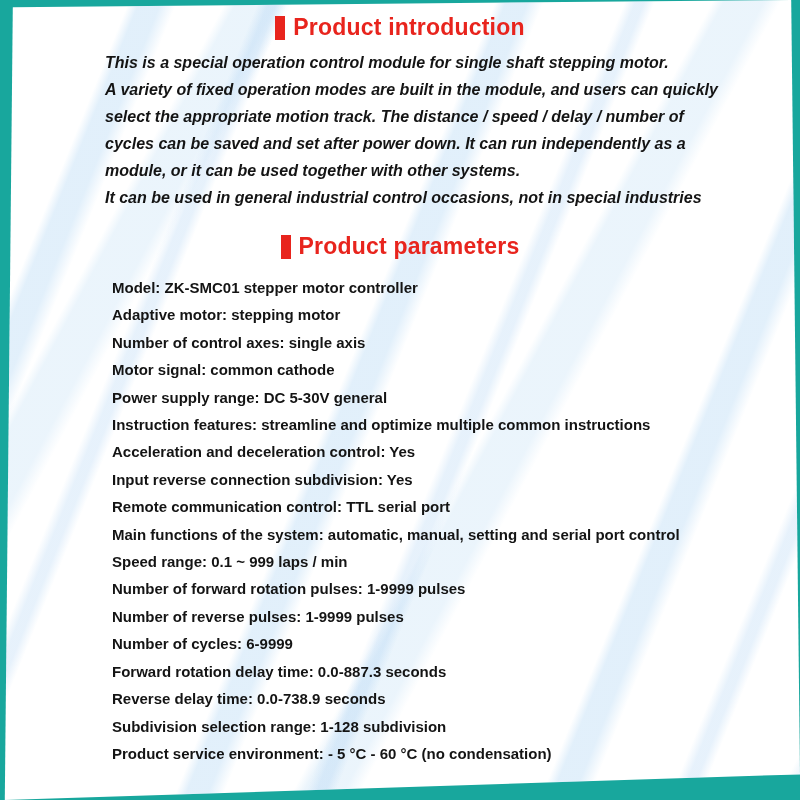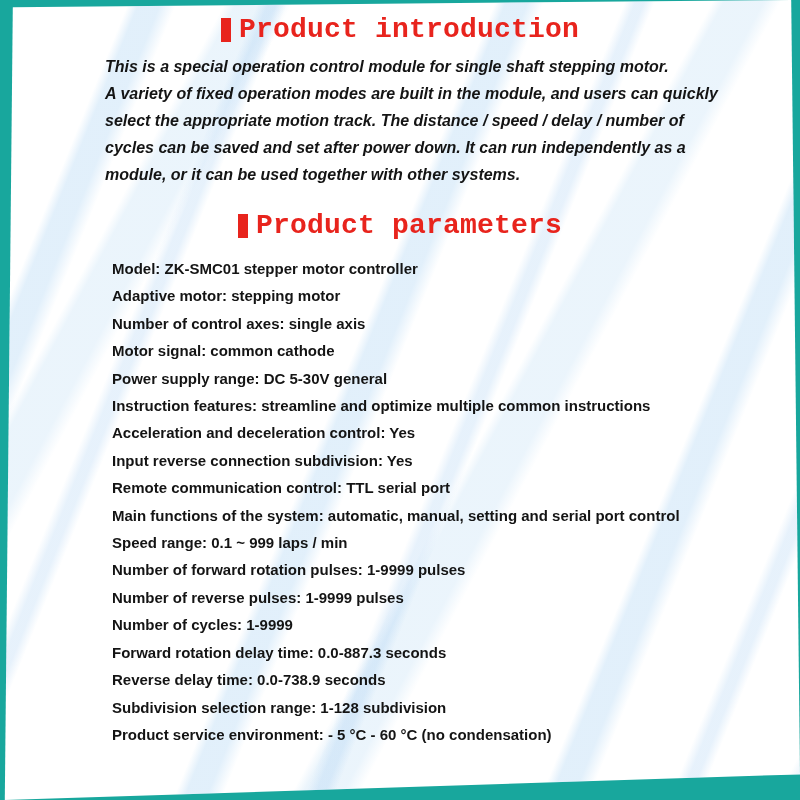--- a/index.html
+++ b/index.html
@@ -33,21 +33,21 @@
     display:flex;align-items:center;justify-content:center;
     gap:8px;margin:4px 0 8px 0;
   }
   .section-header.second{margin-top:22px;margin-bottom:14px;}
   .red-bar{
     display:inline-block;width:10px;height:24px;
     background:var(--accent,#e8241d);
   }
   .section-title{
     color:var(--accent,#e8241d);
-    font-size:28px;font-weight:bold;margin:0;letter-spacing:0.2px;font-family:Liberation Mono, monospace;
+    font-size:23px;font-weight:bold;margin:0;letter-spacing:0.2px;
   }
   .intro-text{
     margin:8px 40px 0 105px;
     color:#141414;font-size:16px;font-weight:600;line-height:27px;font-style:italic;
   }
   .params{
     list-style:none;margin:10px 30px 0 112px;padding:0;
     color:#141414;font-size:15px;font-weight:600;line-height:27.4px;
   }
 </style>
@@ -61,20 +61,21 @@
       <span class="red-bar"></span>
       <h1 class="section-title">Product introduction</h1>
     </div>
 
     <div class="intro-text">
       <div>This is a special operation control module for single shaft stepping motor.</div>
       <div>A variety of fixed operation modes are built in the module, and users can quickly</div>
       <div>select the appropriate motion track. The distance / speed / delay / number of</div>
       <div>cycles can be saved and set after power down. It can run independently as a</div>
       <div>module, or it can be used together with other systems.</div>
+      <div>It can be used in general industrial control occasions, not in special industries</div>
     </div>
 
     <div class="section-header second">
       <span class="red-bar"></span>
       <h1 class="section-title">Product parameters</h1>
     </div>
 
     <ul class="params">
       <li>Model: ZK-SMC01 stepper motor controller</li>
       <li>Adaptive motor: stepping motor</li>
@@ -82,21 +83,21 @@
       <li>Motor signal: common cathode</li>
       <li>Power supply range: DC 5-30V general</li>
       <li>Instruction features: streamline and optimize multiple common instructions</li>
       <li>Acceleration and deceleration control: Yes</li>
       <li>Input reverse connection subdivision: Yes</li>
       <li>Remote communication control: TTL serial port</li>
       <li>Main functions of the system: automatic, manual, setting and serial port control</li>
       <li>Speed range: 0.1 ~ 999 laps / min</li>
       <li>Number of forward rotation pulses: 1-9999 pulses</li>
       <li>Number of reverse pulses: 1-9999 pulses</li>
-      <li>Number of cycles: 1-9999</li>
+      <li>Number of cycles: 6-9999</li>
       <li>Forward rotation delay time: 0.0-887.3 seconds</li>
       <li>Reverse delay time: 0.0-738.9 seconds</li>
       <li>Subdivision selection range: 1-128 subdivision</li>
       <li>Product service environment: - 5 °C - 60 °C (no condensation)</li>
     </ul>
 
   </div>
 </div>
 
 </body></html>

